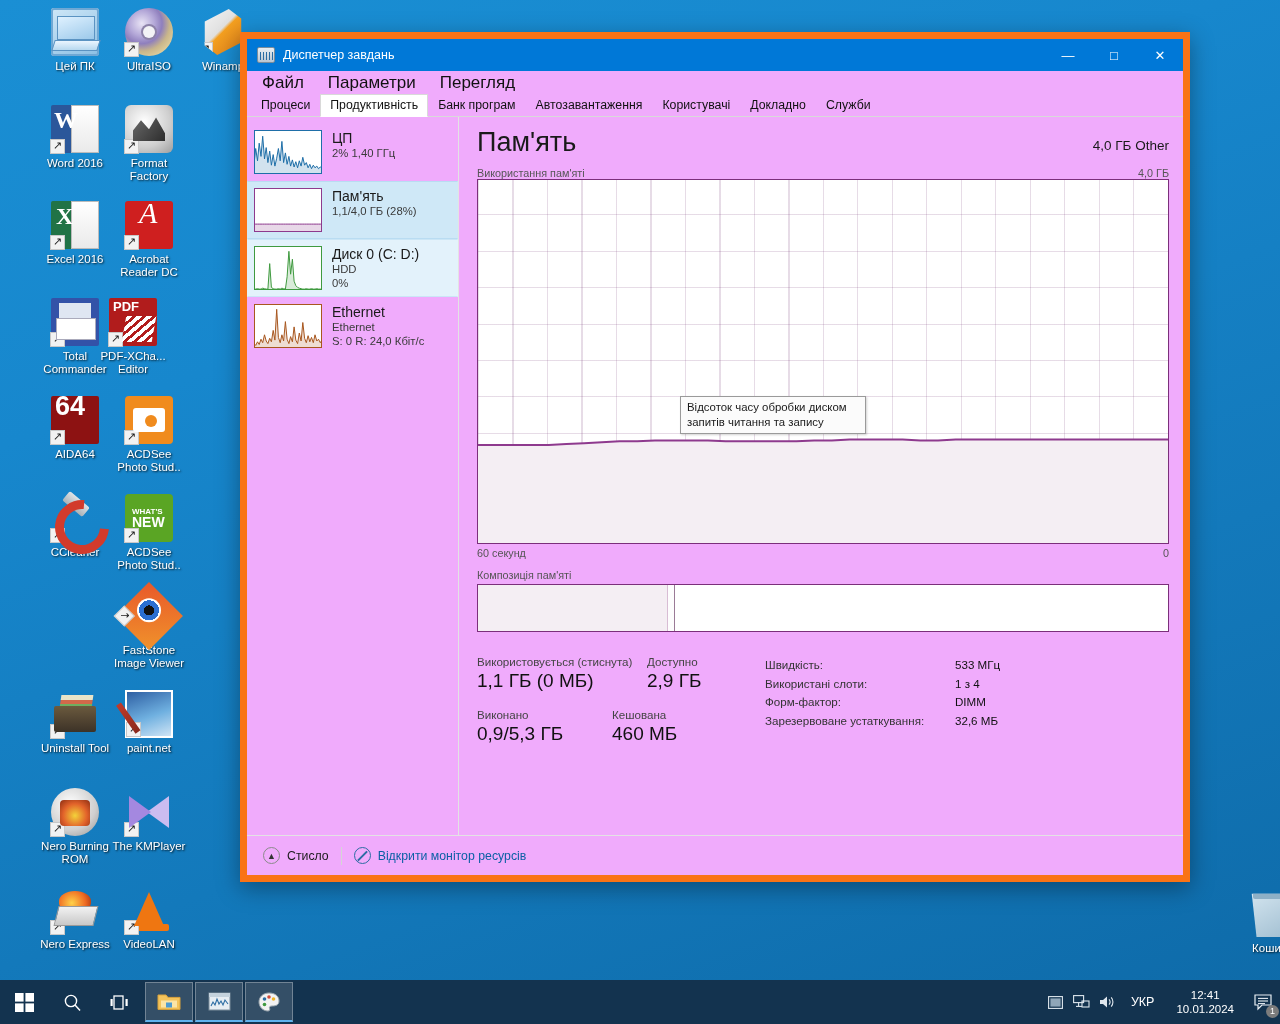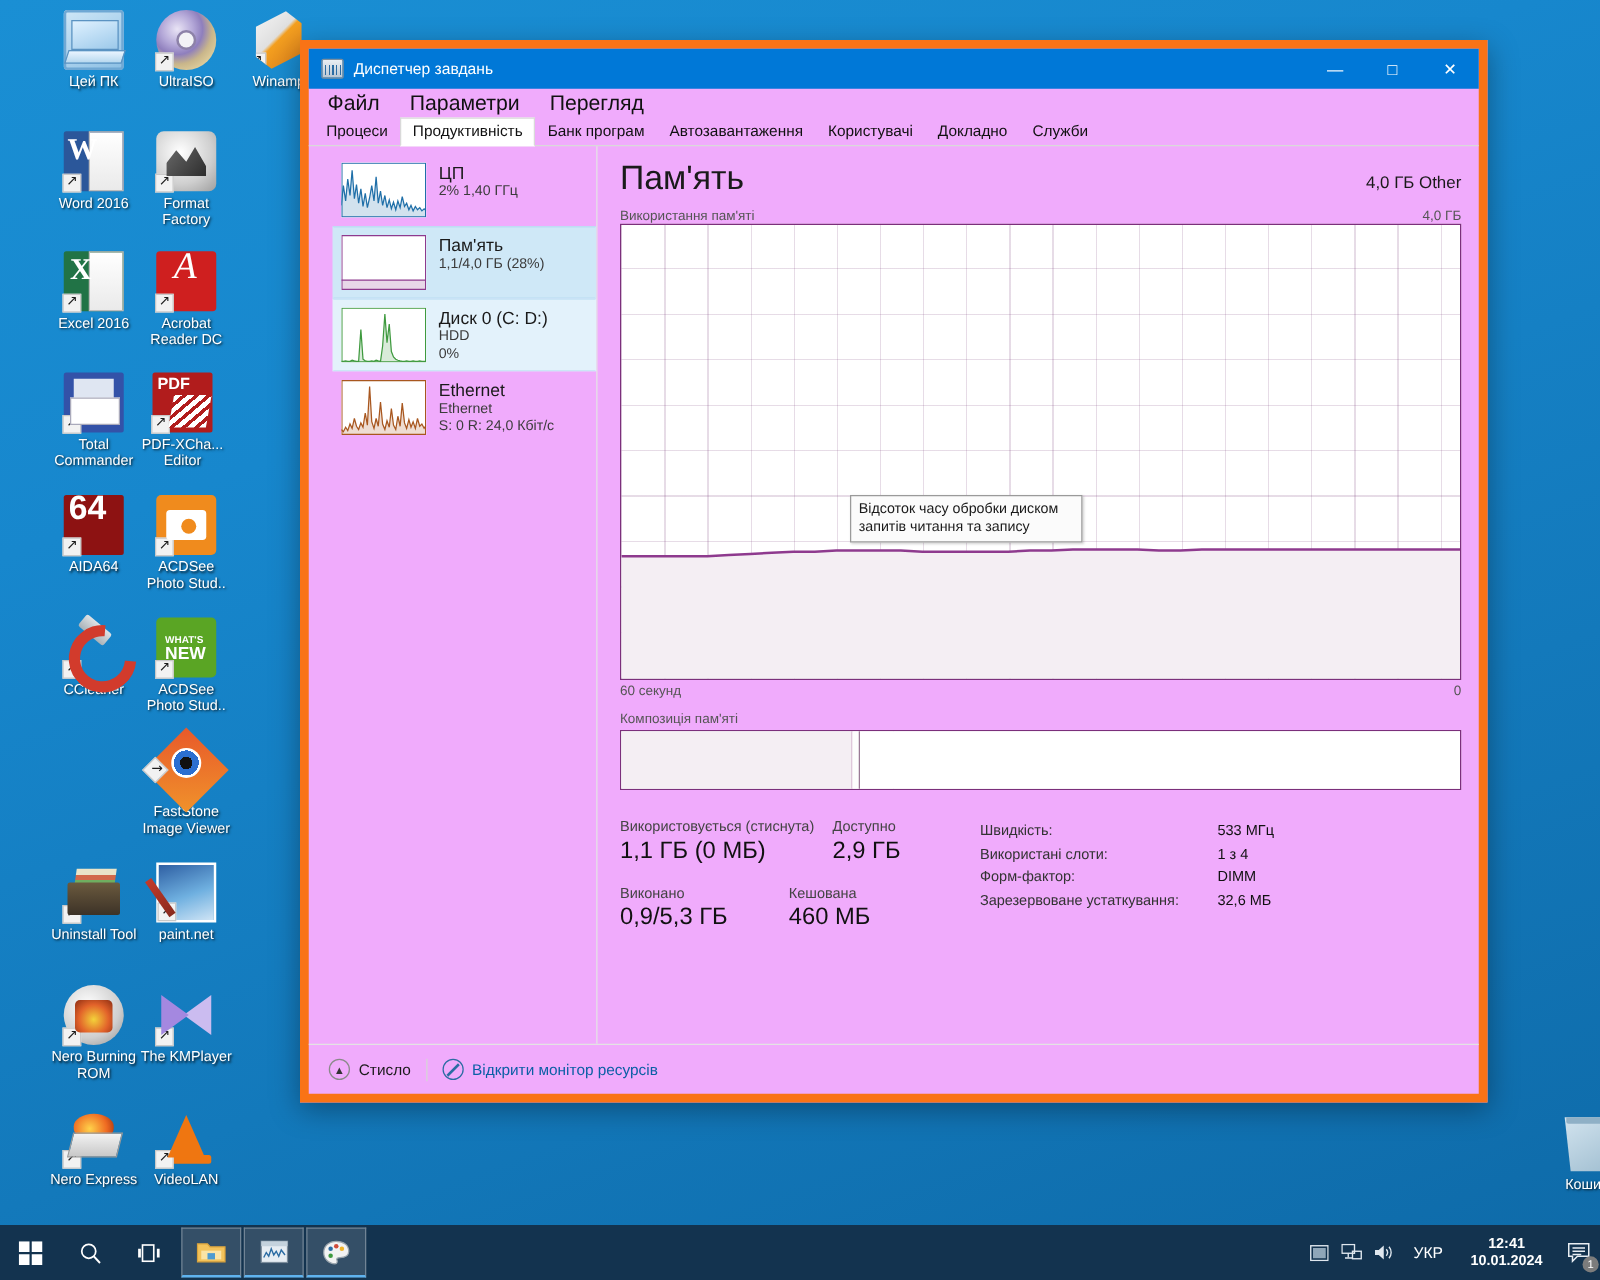--- a/index.html
+++ b/index.html
@@ -113,21 +113,21 @@
   #taskbar {
     position:absolute; left:0; bottom:0; width:1280px; height:44px;
     background:#13334f; display:flex; align-items:center;
   }
   .tb-btn { width:48px; height:44px; display:flex; align-items:center; justify-content:center; cursor:default; }
   .tb-app { width:48px; height:40px; margin:0 1px; display:flex; align-items:center; justify-content:center;
             background:rgba(255,255,255,.14); border:1px solid rgba(255,255,255,.30); border-bottom:2px solid #5fb3ef; }
   #tray { margin-left:auto; display:flex; align-items:center; height:44px; color:#fff; }
   .tray-ic { width:26px; height:44px; display:flex; align-items:center; justify-content:center; font-size:14px; color:#e8eef3; }
   #tray-lang { font-size:12.5px; padding:0 10px; color:#fff; }
-  #clock { font-size:11.5px; line-height:14px; text-align:center; padding:0 12px; color:#fff;font-weight:bold; }
+  #clock { font-size:11.5px; line-height:14px; text-align:center; padding:0 12px; color:#fff; }
   #notif { width:34px; height:44px; display:flex; align-items:center; justify-content:center; position:relative; }
 
   
   #tm {
     position:absolute; left:240px; top:32px; width:950px; height:850px;
     background:#f0abfc; border:7px solid #f97316; box-shadow:0 6px 22px rgba(0,0,0,.35);
     display:flex; flex-direction:column;
   }
   #tm-title {
     height:32px; background:#0078d7; display:flex; align-items:center; color:#fff;
@@ -142,21 +142,21 @@
 
   #tm-menu{ height:24px; display:flex; align-items:center; font-size:17px; color:#111; padding-left:12px; gap:18px; flex:0 0 auto;}
   .menu-item{ padding:2px 3px; cursor:default;}
 
   #tm-tabs{ display:flex; align-items:flex-end; height:22px; padding-left:4px;
             border-bottom:1px solid #d9d9d9; flex:0 0 auto; font-size:12.3px;}
   .tab{ padding:2px 9px 3px 9px; color:#111; border:1px solid transparent; cursor:default;}
   .tab.active{ background:#fff; border:1px solid #d9d9d9; border-bottom:1px solid #fff;
                margin-bottom:-1px; padding:3px 9px 4px 9px; position:relative; z-index:2;}
 
-  #tm-body{ flex:1 1 auto; display:flex; min-height:0; position:relative;padding-left:19px;}
+  #tm-body{ flex:1 1 auto; display:flex; min-height:0; position:relative;}
 
   
   #tm-side{ width:212px; border-right:1px solid #e3e3e3; padding-top:6px; flex:0 0 auto;}
   .res{ display:flex; padding:6px 8px 6px 6px; gap:10px; cursor:default; border:1px solid transparent;}
   .res.selected{ background:#cfe8f7; border-top:1px solid #b9dcf2; border-bottom:1px solid #b9dcf2;}
   .res.hover{ background:#e3f2fb; border-top:1px solid #cbe6f6; border-bottom:1px solid #cbe6f6;}
   .thumb{ width:68px; height:44px; background:#fff; flex:0 0 auto; position:relative; overflow:hidden;}
   .thumb svg{ display:block; width:68px; height:44px;}
   .res-txt{ min-width:0; }
   .res-name{ font-size:14px; color:#1a1a1a; line-height:16px; white-space:nowrap;}
@@ -258,21 +258,21 @@
         <span class="shortcut"></span>
       </span>
       <span class="lbl">Acrobat Reader DC</span>
     </div>
     <div class="dicon" style="left: 6px; top: 298px;">
       <span class="glyph ic-tc">
         <span class="shortcut"></span>
       </span>
       <span class="lbl">Total Commander</span>
     </div>
-    <div class="dicon" style="left: 77px; top: 298px;">
+    <div class="dicon" style="left: 64px; top: 298px;">
       <span class="glyph ic-pdfx">
         <span class="shortcut"></span>
       </span>
       <span class="lbl">PDF-XCha... Editor</span>
     </div>
     <div class="dicon" style="left: 6px; top: 396px;">
       <span class="glyph ic-aida">
         <span class="shortcut"></span>
       </span>
       <span class="lbl">AIDA64</span>

